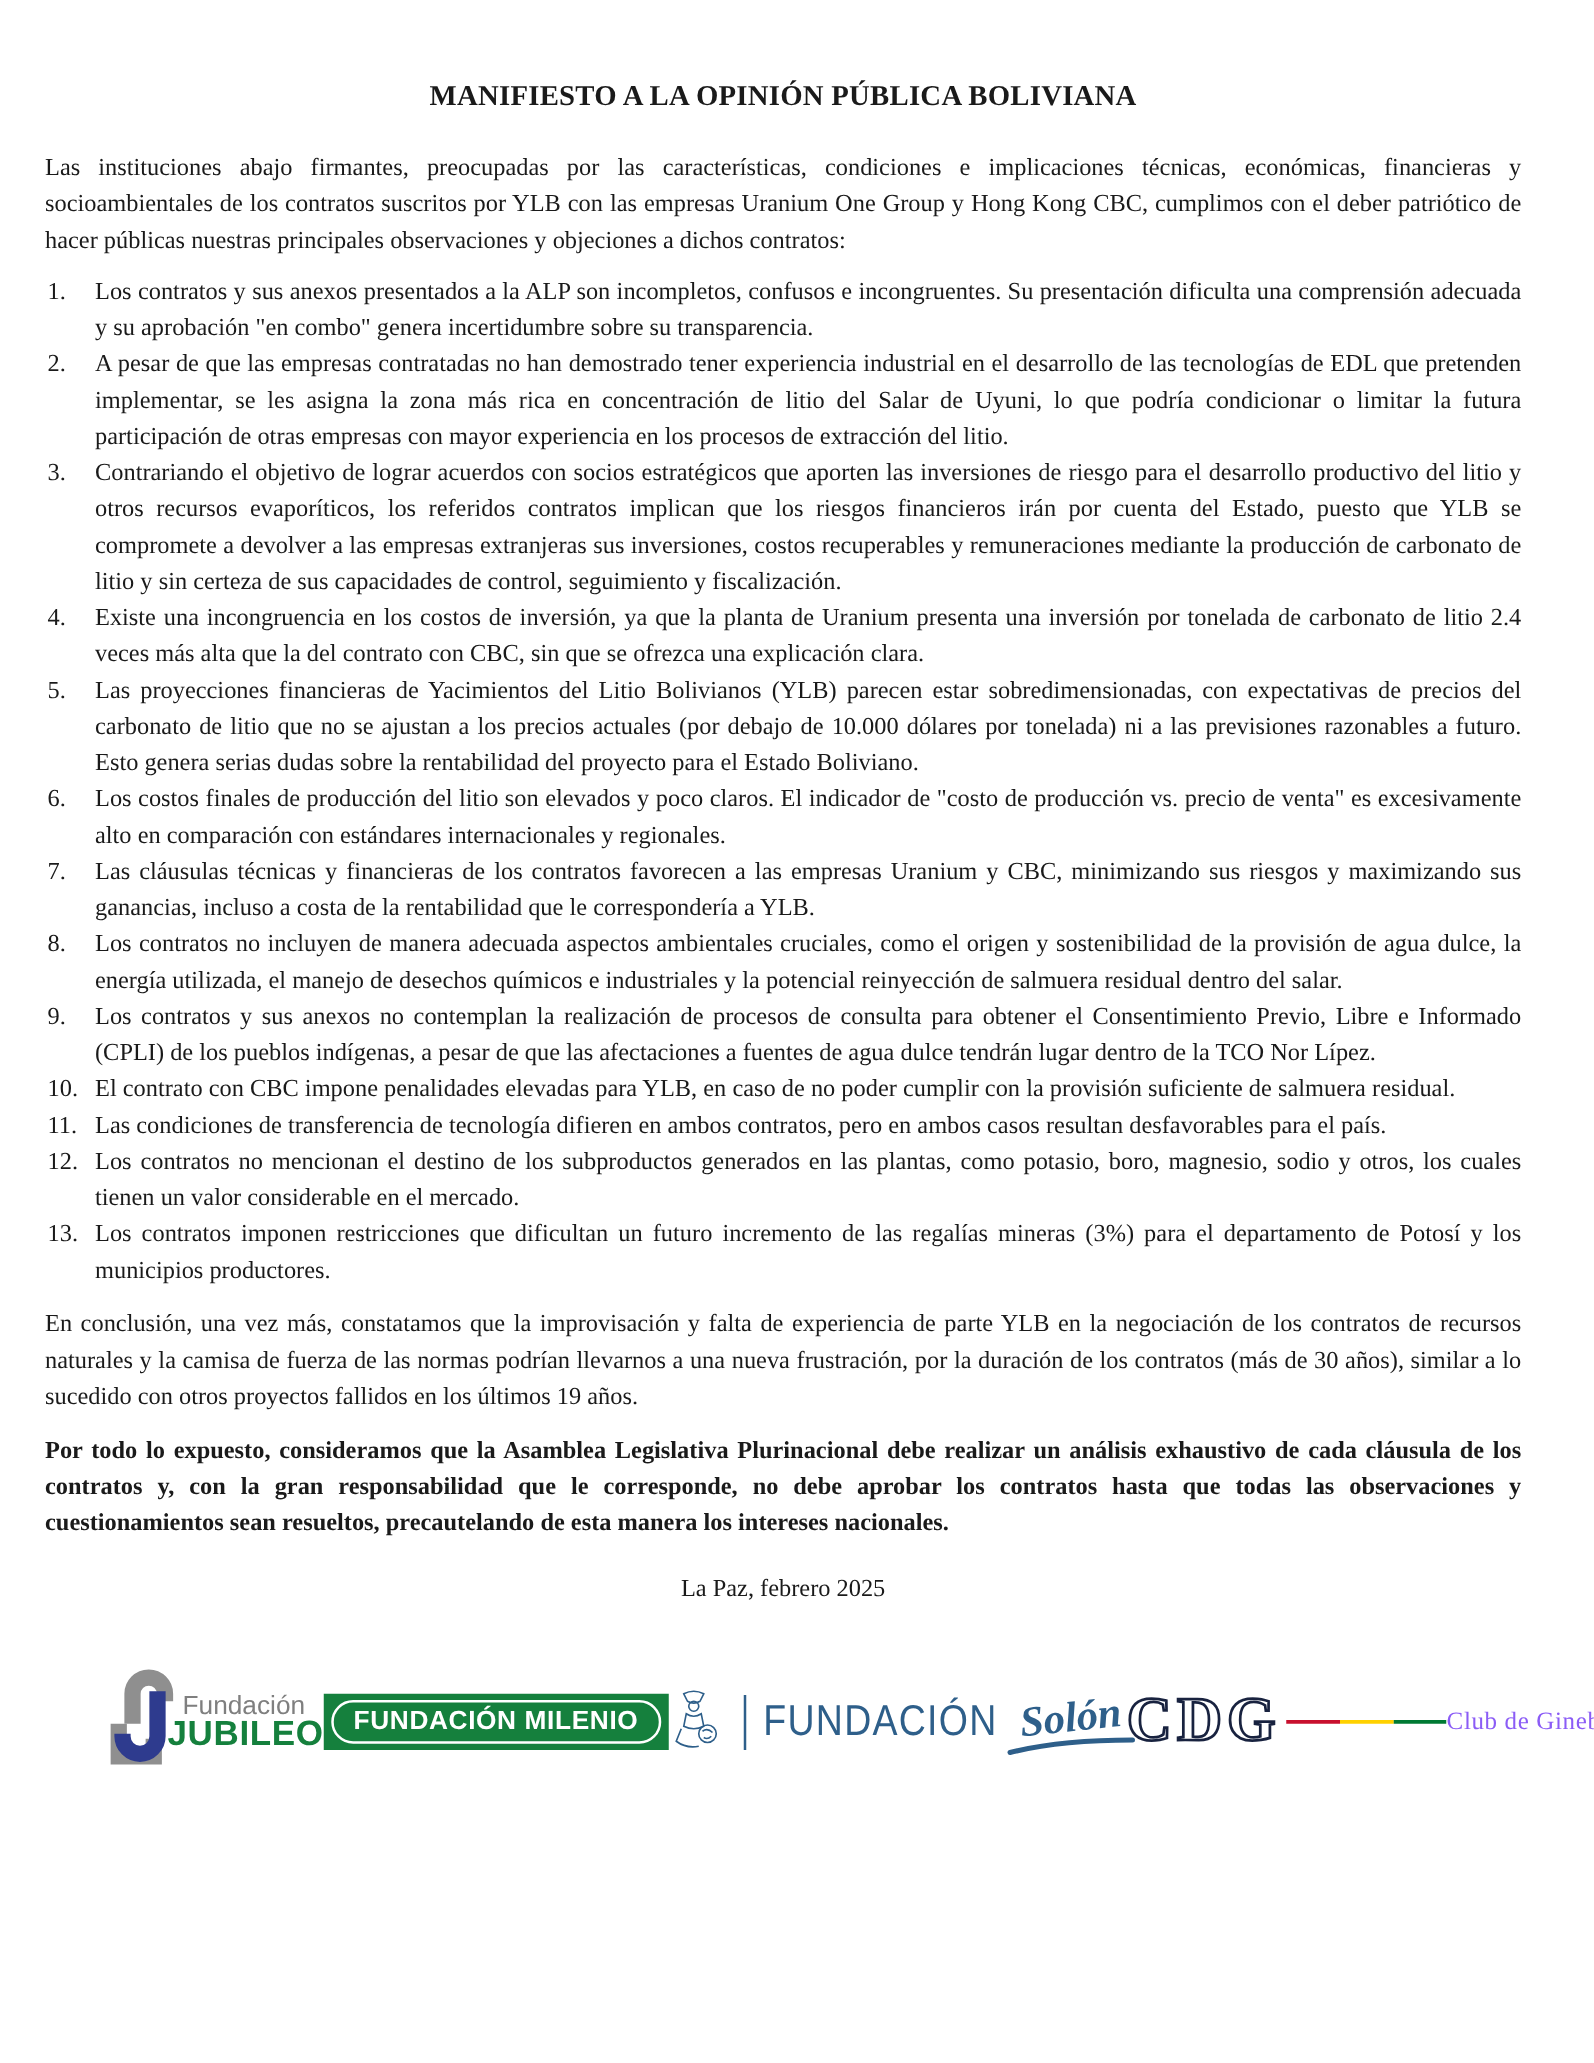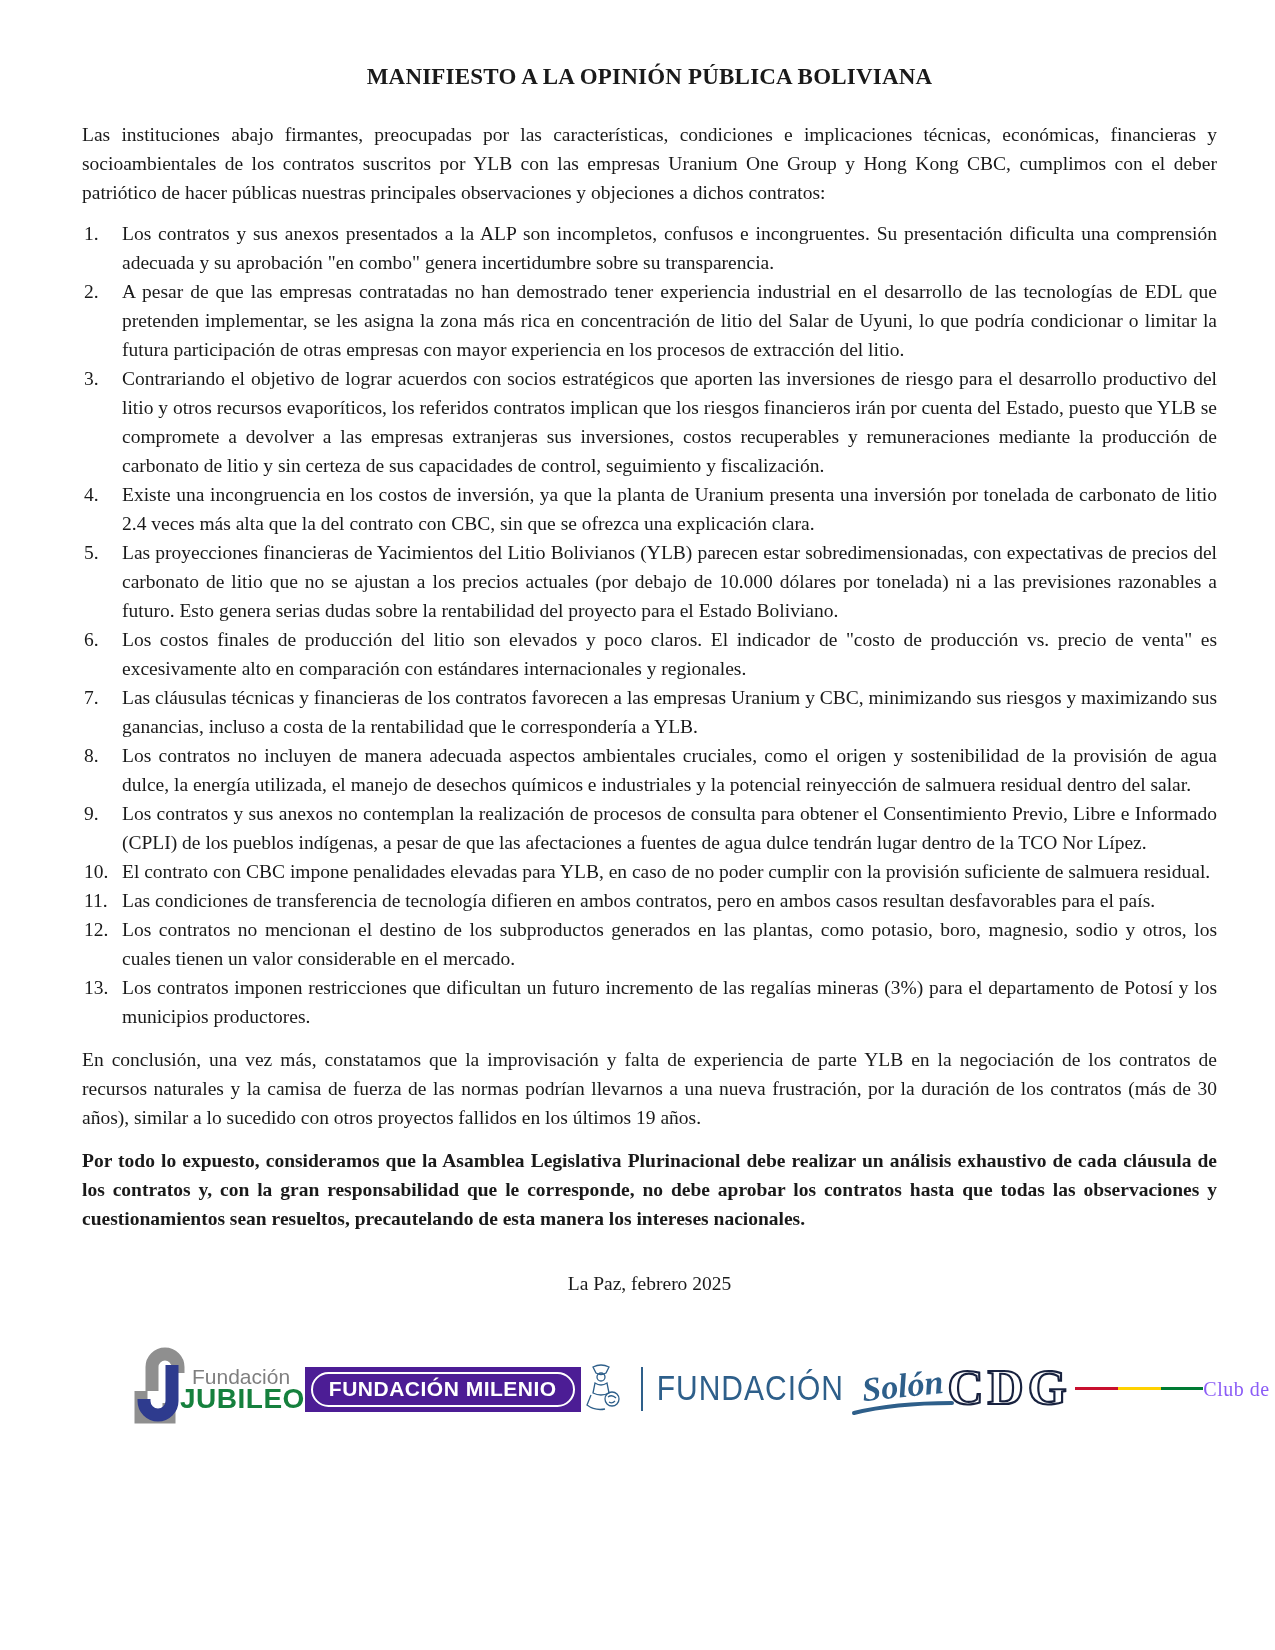--- a/index.html
+++ b/index.html
@@ -4,21 +4,21 @@
 <style>
   * { margin: 0; padding: 0; box-sizing: border-box; }
   html, body { background: #ffffff; }
   body {
     width: 1275px; height: 1650px;
     font-family: "Liberation Serif", serif;
     color: #1a1a1a;
     position: relative;
     overflow: hidden;
   }
-  .page { padding: 64px 58px 0 82px; }
+  .page { padding: 64px 58px 0 36px; }
 
   .doc-title {
     text-align: center;
     font-size: 23px;
     font-weight: bold;
     letter-spacing: 0.2px;
     margin-bottom: 30px;
   }
   .para {
     font-size: 19.5px;
@@ -38,21 +38,21 @@
     position: absolute;
     left: 2px; top: 0;
     font-size: 19.5px;
   }
   ol.obs-list li .txt {
     display: block;
     text-align: justify;
   }
 
   .conclusion { margin-bottom: 14px; }
-  .call-to-action { font-weight: bold; margin-bottom: 40px; }
+  .call-to-action { font-weight: bold; margin-bottom: 28px; }
   .dateline {
     text-align: center;
     font-size: 19.5px;
     margin-bottom: 50px;
   }
 
   
   .logo-row {
     display: flex;
     align-items: center;
@@ -70,21 +70,21 @@
     margin-left: 12px;
   }
   .jubileo-line2 {
     font-family: "Liberation Sans", sans-serif;
     font-size: 28px; font-weight: bold; color: #15803d;
     display: block; letter-spacing: 0.5px; margin-top: -2px;
   }
 
   
   .milenio-box {
-    background: #4c1d95;
+    background: #15803d;
     padding: 5px 6px;
     text-align: center;
   }
   .milenio-inner {
     border: 2px solid #ffffff;
     border-radius: 999px;
     padding: 3px 16px 4px 16px;
     font-family: "Liberation Sans", sans-serif;
     font-weight: bold;
     font-size: 21px;

